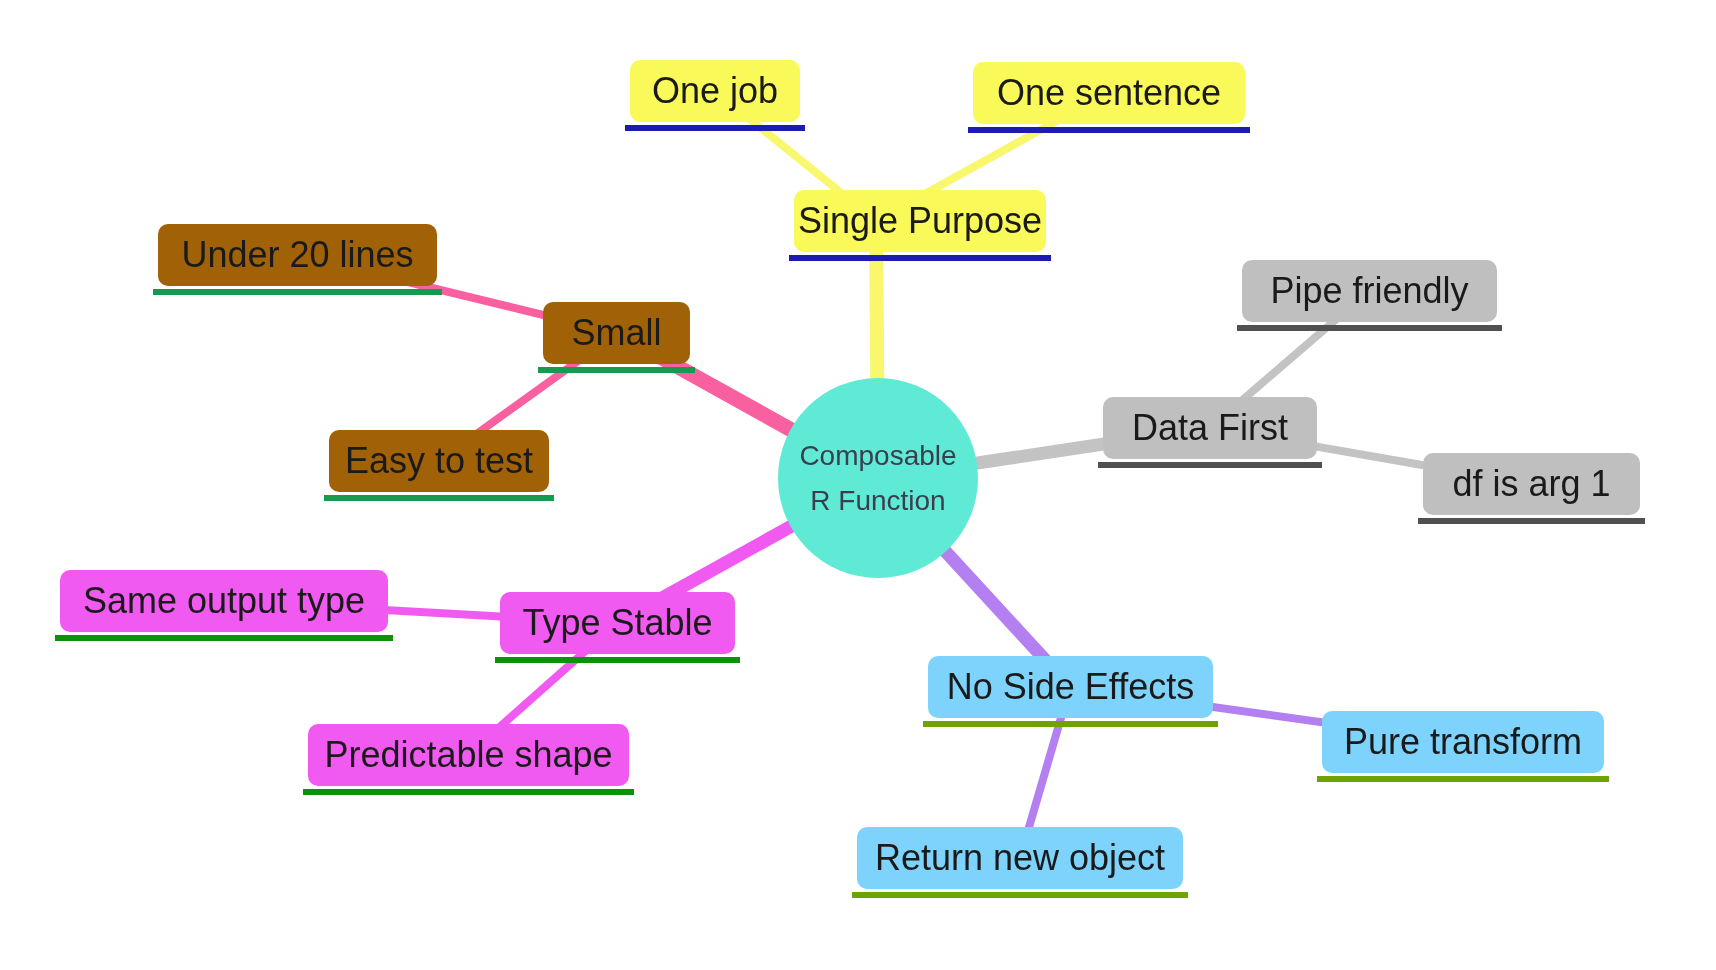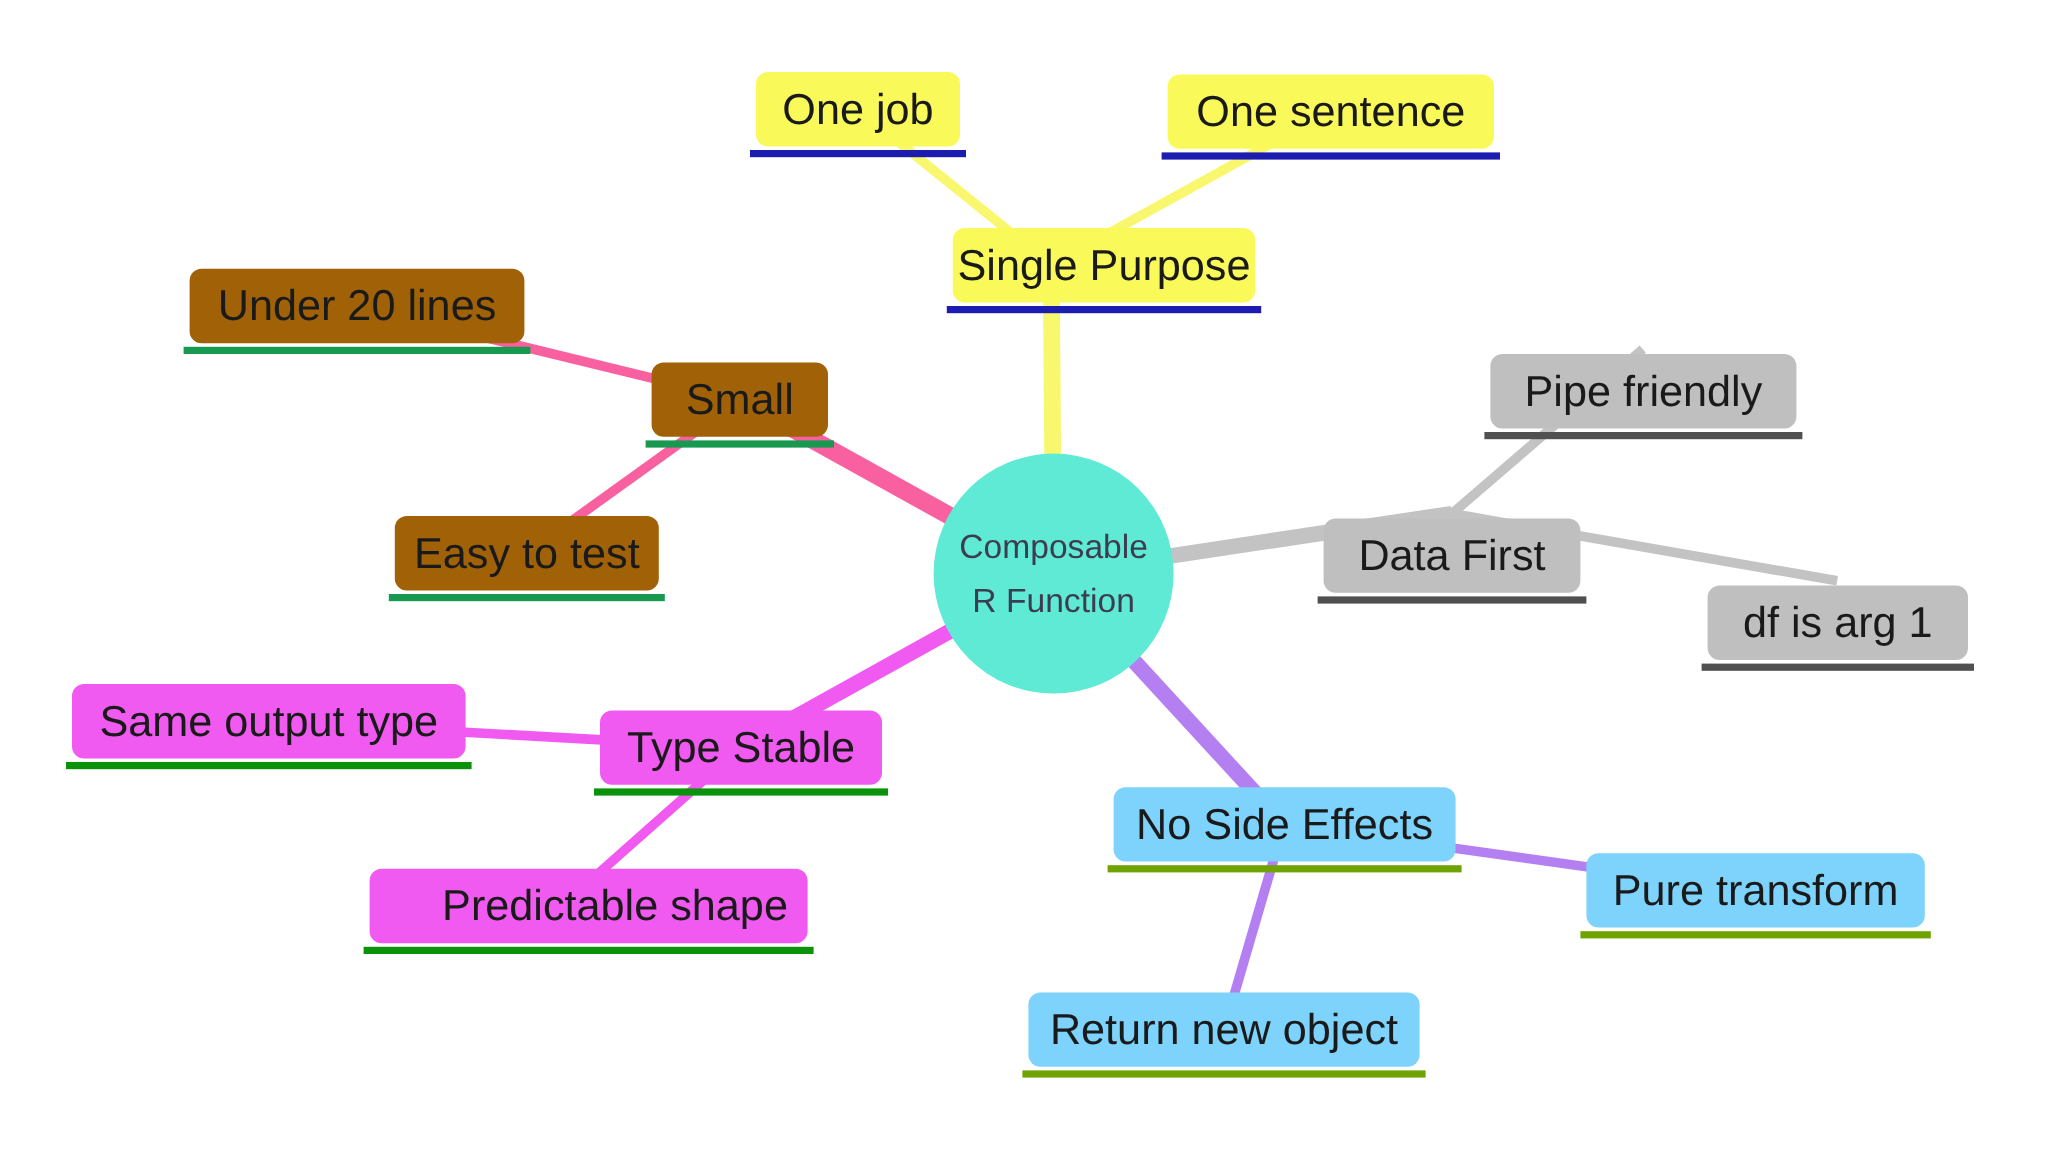--- a/index.html
+++ b/index.html
@@ -39,21 +39,21 @@
     position: absolute;
     left: -5px;
     right: -5px;
     bottom: -9px;
     height: 6px;
   }
   .b-yellow          { background: #f9f95a; }
   .b-yellow::after   { background: #1c1cb0; }
   .b-pink            { background: #a16207; }
   .b-pink::after     { background: #17994f; }
-  .b-gray            { background: #bfbfbf; margin-top: 35px; }
+  .b-gray            { background: #bfbfbf; }
   .b-gray::after     { background: #505050; }
   .b-magenta         { background: #f05af0; }
   .b-magenta::after  { background: #0a930a; }
   .b-purple          { background: #7dd3fc; }
   .b-purple::after   { background: #6fa302; }
 
   .center-node {
     position: absolute;
     left: 778px; top: 378px;
     width: 200px; height: 200px;
@@ -74,21 +74,21 @@
   #n-one-sentence      { left: 973px;  top: 62px;  width: 272px; }
   #n-single-purpose    { left: 750px;  top: 190px; width: 252px; margin-left: 44px; }
   #n-under-20-lines    { left: 158px;  top: 224px; width: 279px; }
   #n-small             { left: 543px;  top: 302px; width: 147px; }
   #n-easy-to-test      { left: 329px;  top: 430px; width: 220px; }
   #n-pipe-friendly     { left: 1242px; top: 260px; width: 255px; }
   #n-data-first        { left: 1103px; top: 397px; width: 214px; }
   #n-df-is-arg-1       { left: 1423px; top: 453px; width: 217px; text-align: center; }
   #n-same-output-type  { left: 60px;   top: 570px; width: 328px; }
   #n-type-stable       { left: 500px;  top: 592px; width: 235px; }
-  #n-predictable-shape { left: 308px;  top: 724px; width: 321px; padding-left: 44px; }
+  #n-predictable-shape { left: 308px;  top: 724px; width: 321px; }
   #n-no-side-effects   { left: 928px;  top: 656px; width: 285px; }
   #n-pure-transform    { left: 1322px; top: 711px; width: 282px; }
   #n-return-new-object { left: 857px;  top: 827px; width: 326px; }
 </style>
 </head>
 <body>
 
 <div class="stage">
 
   <svg class="edges" viewBox="0 0 1716 970" xmlns="http://www.w3.org/2000/svg">

